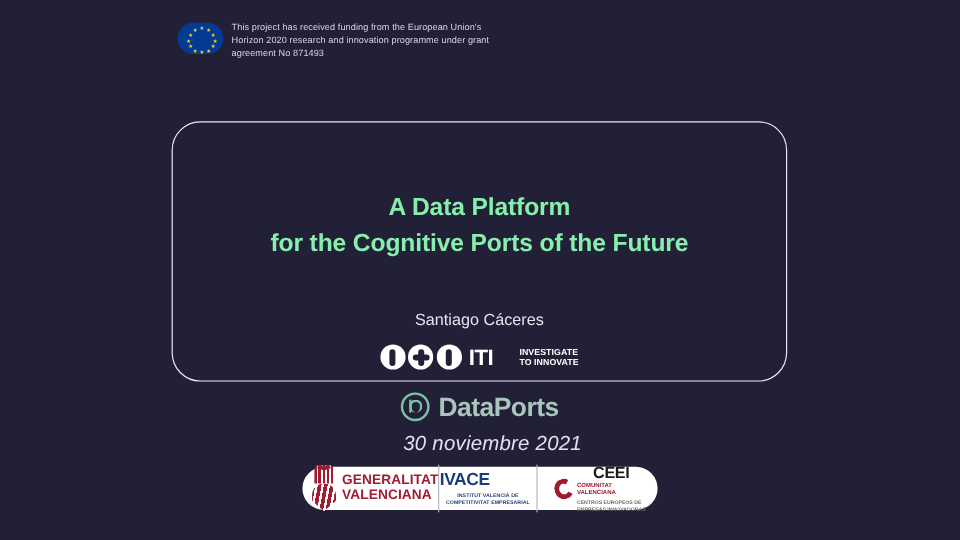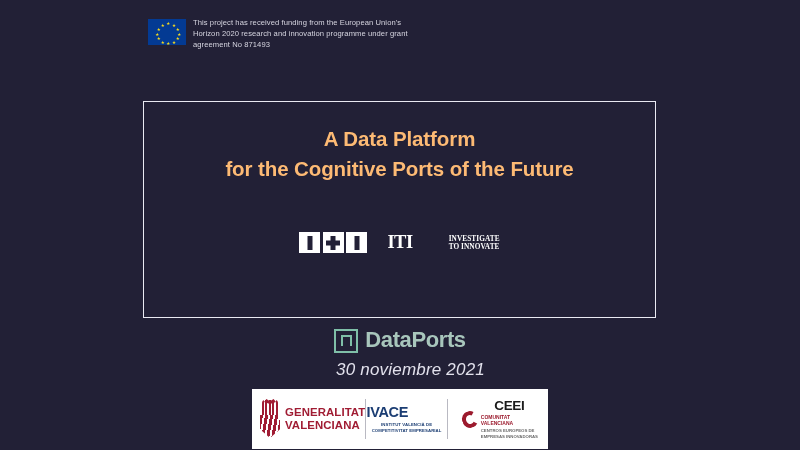--- a/index.html
+++ b/index.html
@@ -1,15 +1,15 @@
 <!DOCTYPE html>
 <html><head>
 <meta charset="utf-8">
 <style>
-  * { box-sizing: border-box; margin: 0; padding: 0; }
+  * { box-sizing: border-box; margin: 0; padding: 0; border-radius: 24px; }
   html, body {
     width: 800px; height: 450px;
     background: #222036;
     font-family: "Liberation Sans", sans-serif;
     overflow: hidden;
   }
   #slide {
     position: relative;
     width: 800px; height: 450px;
     background: #222036;
@@ -51,22 +51,22 @@
   #title-box {
     position: absolute;
     left: 143px; top: 101px;
     width: 513px; height: 217px;
     border: 1.4px solid #e9e9f2;
     display: flex;
     flex-direction: column;
     align-items: center;
   }
   #main-title {
-    margin-top: 22px;
-    color: #fdba74;
+    margin-top: 56px;
+    color: #86efac;
     font-size: 20.5px;
     font-weight: bold;
     line-height: 1.45;
     text-align: center;
     letter-spacing: -0.1px;
     white-space: pre-line;
   }
   #presenter-block {
     margin-top: 40px;
     text-align: center;
@@ -75,22 +75,21 @@
     line-height: 1.52;
     font-weight: 300;
   }
   #presenter-name, #presenter-role { display: block; }
 
   
   #iti-logo {
     margin-top: 9px;
     display: flex;
     align-items: center;
-    gap: 18px;
-    font-family: Liberation Serif, serif;
+    gap: 4px;
   }
   #iti-squares { display: flex; gap: 2.5px; }
   .iti-sq {
     width: 21px; height: 21px;
     background: #ffffff;
     position: relative;
   }
   .iti-sq .bar-v {
     position: absolute;
     left: 50%; top: 3.5px;
@@ -121,21 +120,21 @@
     margin-left: 18px;
     white-space: pre-line;
   }
 
   
   #dataports-logo {
     position: absolute;
     left: 0; right: 0; top: 327px;
     display: flex;
     justify-content: center;
-    align-items: flex-end;
+    align-items: flex-start;
     gap: 7px;
   }
   #dp-mark {
     width: 24px; height: 24px;
     border: 2.4px solid #7fbfa8;
     position: relative;
   }
   #dp-mark .inner {
     position: absolute;
     left: 4.4px; top: 4.4px;
@@ -167,21 +166,21 @@
     font-style: italic;
     font-weight: 300;
     letter-spacing: 0.2px;
     padding-left: 21px;
   }
 
   
   #sponsor-bar {
     position: absolute;
     left: 252px; top: 389px;
-    width: 296px; height: 60px;
+    width: 296px; height: 36px;
     background: #ffffff;
     display: flex;
     align-items: center;
   }
   .sponsor-divider {
     width: 1px; height: 40px;
     background: #b9b9c2;
     flex: 0 0 auto;
   }
 
@@ -319,20 +318,21 @@
 Horizon 2020 research and innovation programme under grant
 agreement No 871493</div>
   </div>
 
   <div id="title-box">
 
     <div id="main-title">A Data Platform
 for the Cognitive Ports of the Future</div>
 
     <div id="presenter-block">
+      <span id="presenter-name">Santiago Cáceres</span>
     </div>
 
     <div id="iti-logo">
       <div id="iti-squares">
         <div class="iti-sq">
             <span class="bar-v"></span>
           </div>
         <div class="iti-sq">
             <span class="bar-v"></span>
             <span class="bar-h"></span>

